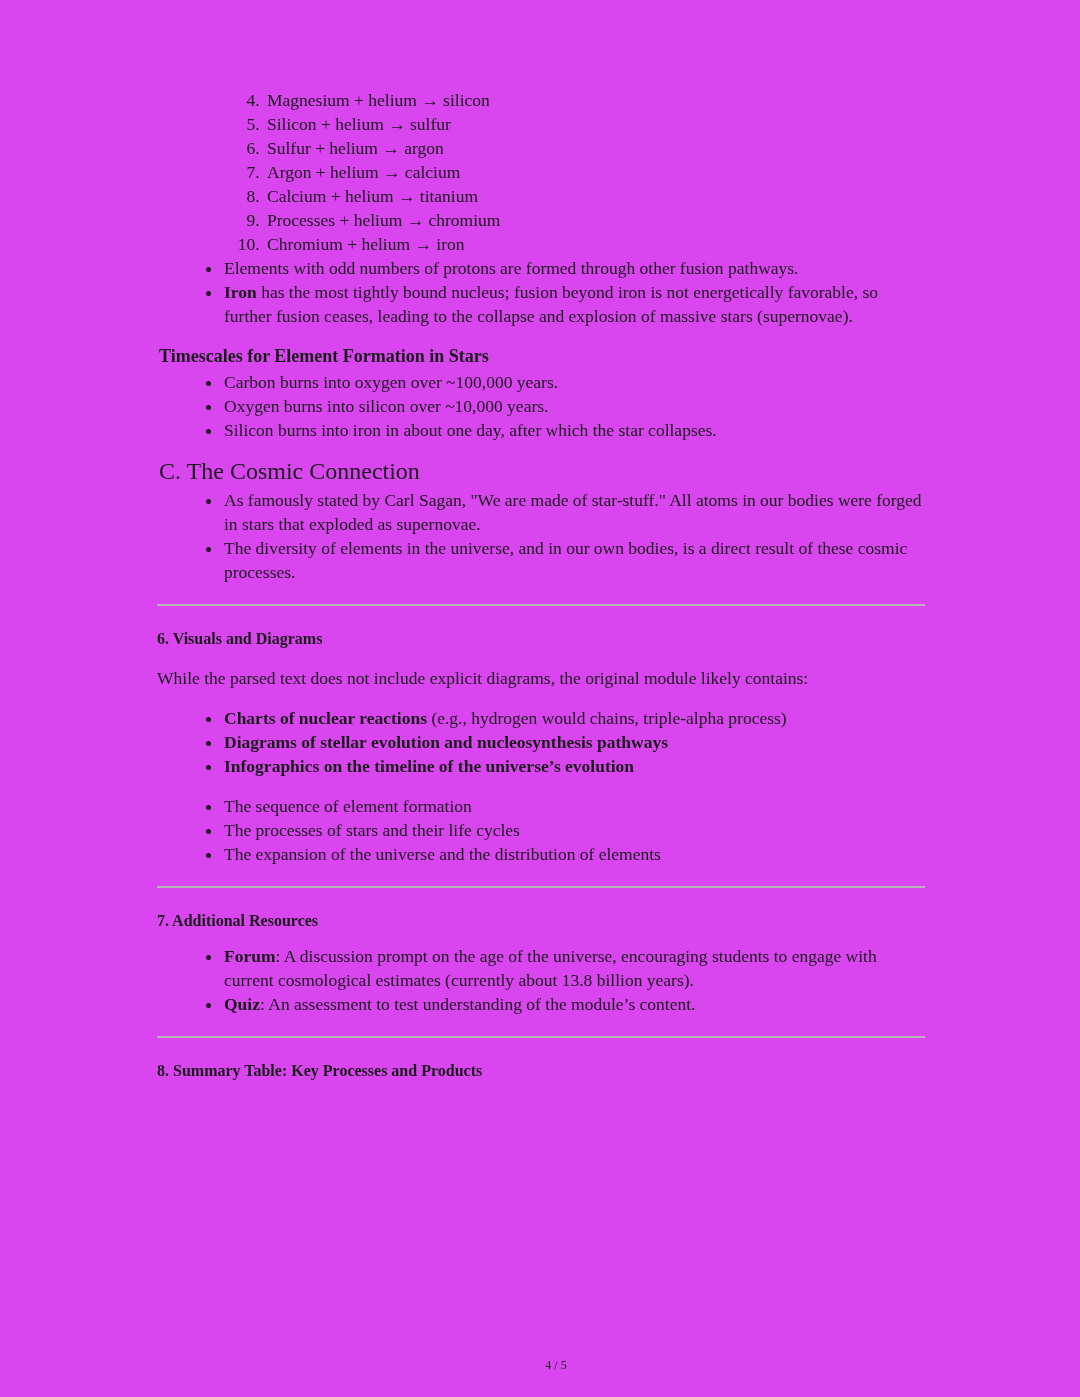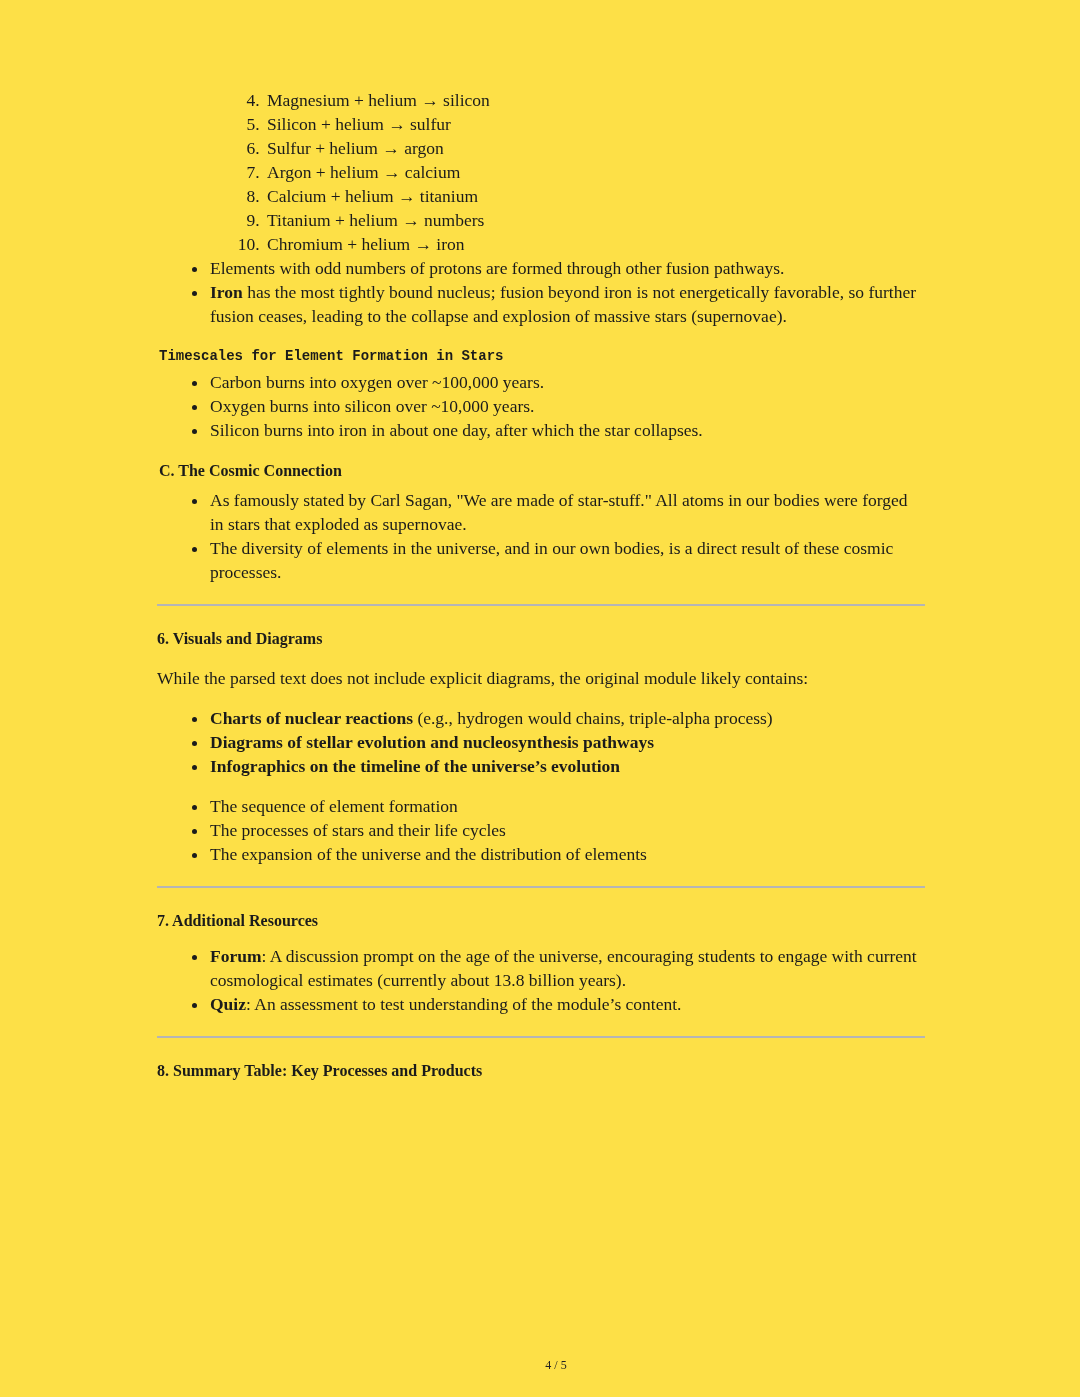--- a/index.html
+++ b/index.html
@@ -1,21 +1,21 @@
 <!DOCTYPE html>
 <html><head>
 <meta charset="utf-8">
 <style>
   * { box-sizing: border-box; }
   html, body { margin: 0; padding: 0; background: #ffffff; }
   .page {
     position: relative;
     width: 1080px;
     height: 1397px;
-    background: #fde047;
+    background: #d946ef;
     overflow: hidden;
     font-family: "Liberation Serif", "DejaVu Serif", serif;
     color: #1b1b1b;
   }
   .content {
     position: absolute;
     top: 88px;
     left: 157px;
     width: 768px;
     font-size: 17.5px;
@@ -25,33 +25,32 @@
     margin: 0;
     padding-left: 107px;
     list-style: decimal;
   }
   ol.fusion-list li { padding-left: 3px; }
   ul.bullet-list {
     margin: 0;
     padding-left: 52px;
     list-style: disc;
   }
-  ul.bullet-list li { padding-left: 1px; }
+  ul.bullet-list li { padding-left: 1px; margin-left: 14px; }
   ul.spaced { margin: 16px 0; }
   p { margin: 12px 0; }
   .sub-heading {
-    font-size: 14px;
+    font-size: 18px;
     font-weight: bold;
     margin: 16px 0 2px 2px;
     line-height: 24px;
-    font-family: Liberation Mono, monospace;
   }
   .heading-c {
-    font-size: 16px;
-    font-weight: bold;
+    font-size: 24px;
+    font-weight: normal;
     margin: 16px 0 4px 2px;
     line-height: 26px;
   }
   .heading-main {
     font-size: 16px;
     font-weight: bold;
     margin: 18px 0 8px 0;
     line-height: 30px;
   }
   hr.rule {
@@ -75,21 +74,21 @@
 
 <div class="page">
   <div class="content">
 
     <ol class="fusion-list" start="4">
       <li><span>Magnesium + helium → silicon</span></li>
       <li><span>Silicon + helium → sulfur</span></li>
       <li><span>Sulfur + helium → argon</span></li>
       <li><span>Argon + helium → calcium</span></li>
       <li><span>Calcium + helium → titanium</span></li>
-      <li><span>Titanium + helium → numbers</span></li>
+      <li><span>Processes + helium → chromium</span></li>
       <li><span>Chromium + helium → iron</span></li>
     </ol>
 
     <ul class="bullet-list">
       <li><span>Elements with odd numbers of protons are formed through other fusion pathways.</span></li>
       <li><strong>Iron</strong><span> has the most tightly bound nucleus; fusion beyond iron is not energetically favorable, so further fusion ceases, leading to the collapse and explosion of massive stars (supernovae).</span></li>
     </ul>
 
     <div class="sub-heading">Timescales for Element Formation in Stars</div>
 

